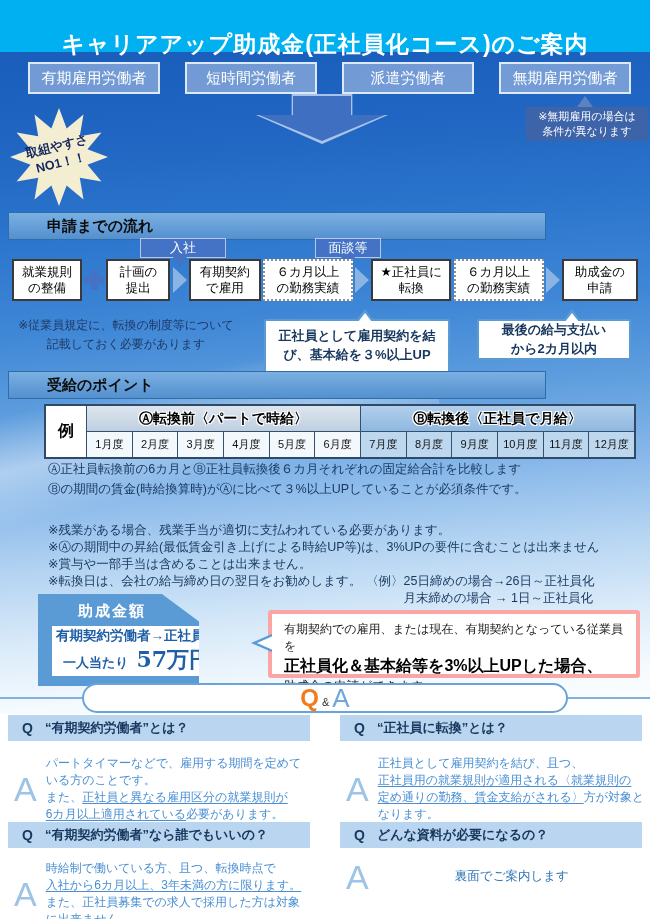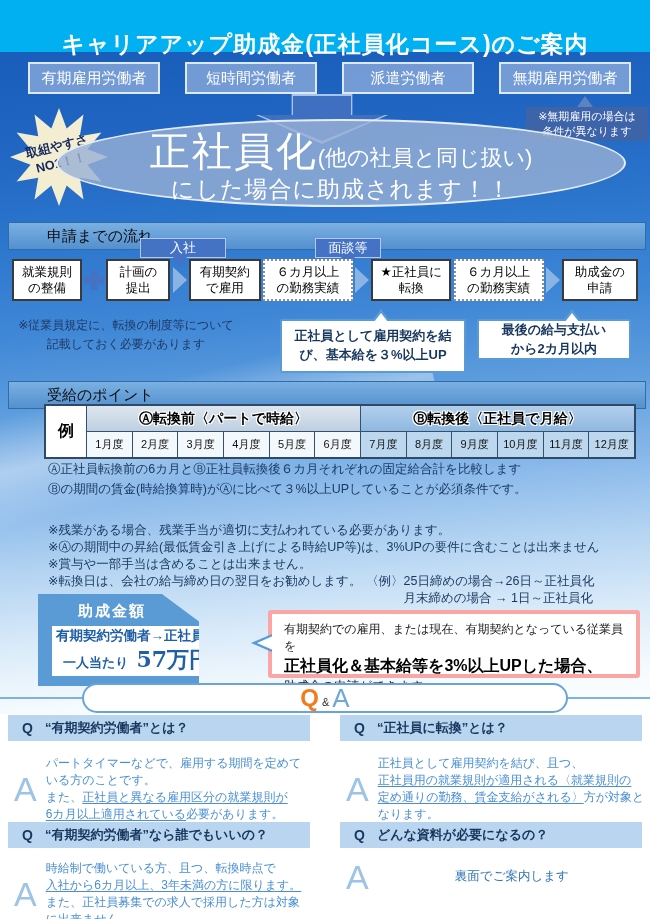--- a/index.html
+++ b/index.html
@@ -63,24 +63,24 @@
     position:absolute; left:56px; top:119px; width:570px; height:88px; box-sizing:border-box;
     background:rgba(152,176,212,0.8); border:2px solid #e6edf8; border-radius:50%;
     color:#fff; text-align:center;
   }
   .hero-line1 { margin-top:8px; line-height:1.1; }
   .hero-big { font-size:40px; letter-spacing:2px; }
   .hero-small { font-size:22px; }
   .hero-line2 { font-size:23px; margin-top:1px; letter-spacing:1px; }
   
   .section-bar {
-    position:absolute; left:8px; width:638px; height:28px; box-sizing:border-box;
+    position:absolute; left:8px; width:538px; height:28px; box-sizing:border-box;
     background:linear-gradient(180deg,#7ab0e2,#5490cf); border:1px solid #2f6da8;
     display:flex; align-items:center; padding-left:38px;
-    font-weight:normal; font-size:15px; color:#0d0d0d;margin-top:10px;
+    font-weight:bold; font-size:15px; color:#0d0d0d;
   }
   .bar-flow{top:212px} .bar-points{top:371px}
   
   .flow-tag {
     position:absolute; top:238px; height:20px; box-sizing:border-box;
     background:#4472c4; border:1px solid #b4c7e7; color:#fff; font-size:13px;
     display:flex; align-items:center; justify-content:center;
   }
   .tag-join{left:140px; width:86px} .tag-interview{left:315px; width:66px}
   .tag-arrow {
@@ -120,21 +120,21 @@
   }
   .callout::before, .callout::after { content:""; position:absolute; width:0; height:0; }
   .callout::before {
     top:-12px; border-left:9px solid transparent; border-right:9px solid transparent;
     border-bottom:12px solid #5b9bd5;
   }
   .callout::after {
     top:-8px; border-left:7px solid transparent; border-right:7px solid transparent;
     border-bottom:9px solid #fff;
   }
-  .callout1{left:280px; top:319px; width:186px; height:54px}
+  .callout1{left:264px; top:319px; width:186px; height:54px}
   .callout1::before{left:90px} .callout1::after{left:92px}
   .callout2{left:477px; top:319px; width:154px; height:41px}
   .callout2::before{left:84px} .callout2::after{left:86px}
   
   .pay-table {
     position:absolute; left:44px; top:404px; width:588px;
     display:grid; grid-template-columns:40px repeat(12,1fr); grid-auto-rows:25px;
     gap:1px; background:#33506e; border:2px solid #2e4a66;
   }
   .cell-example { grid-row:1/3; background:#fff; display:flex; align-items:center; justify-content:center; font-weight:bold; font-size:16px; color:#000; }
@@ -230,26 +230,20 @@
 条件が異なります</div>
 
   <div class="starburst">
     <svg viewBox="0 0 100 100">
       <polygon fill="#f3edd2" points="100,50 79,57.8 93.3,75 71.2,71.2 75,93.3 57.8,79 50,100 42.2,79 25,93.3 28.8,71.2 6.7,75 21,57.8 0,50 21,42.2 6.7,25 28.8,28.8 25,6.7 42.2,21 50,0 57.8,21 75,6.7 71.2,28.8 93.3,25 79,42.2"></polygon>
     </svg>
     <div class="badge-text">取組やすさ
 NO1！！</div>
   </div>
 
-  <div class="hero-ellipse">
-    <div class="hero-line1">
-      <span class="hero-big">正社員化</span><span class="hero-small">(他の社員と同じ扱い)</span>
-    </div>
-    <div class="hero-line2">にした場合に助成されます！！</div>
-  </div>
 
   <div class="section-bar bar-flow">申請までの流れ</div>
 
   <div class="flow-tag tag-join">入社</div>
   <div class="flow-tag tag-interview">面談等</div>
   <div class="tag-arrow a1"></div>
   <div class="tag-arrow a2"></div>
 
   <div class="flow-row">
     <div class="fbox fw1">就業規則

